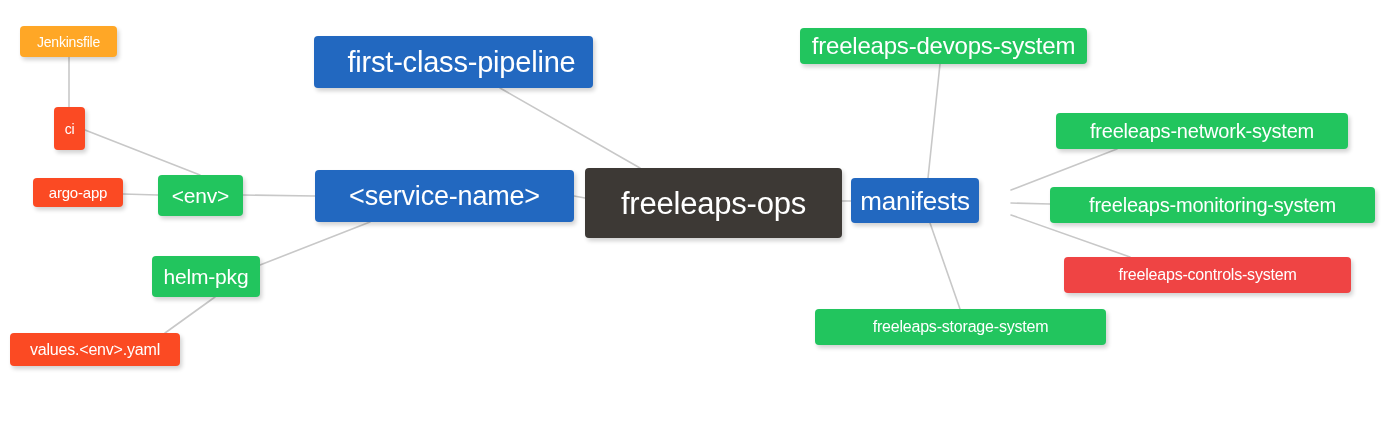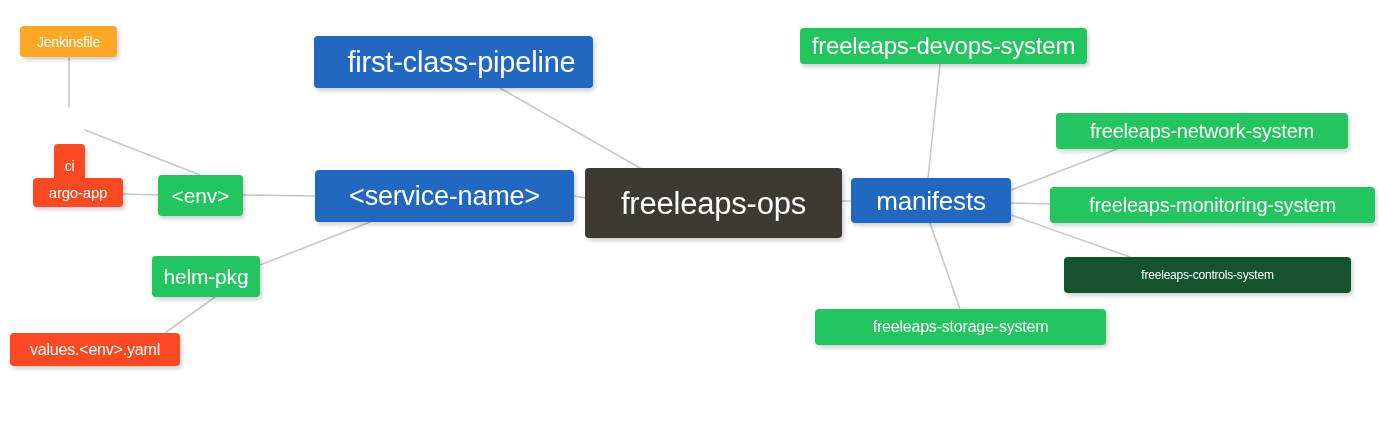--- a/index.html
+++ b/index.html
@@ -61,21 +61,21 @@
       <line x1="928" y1="178" x2="940" y2="64" stroke="#c8c8c8" stroke-width="1.6" stroke-linecap="round"></line>
       <line x1="1011" y1="190" x2="1117" y2="149" stroke="#c8c8c8" stroke-width="1.6" stroke-linecap="round"></line>
       <line x1="1011" y1="203" x2="1050" y2="204" stroke="#c8c8c8" stroke-width="1.6" stroke-linecap="round"></line>
       <line x1="1011" y1="215" x2="1130" y2="257" stroke="#c8c8c8" stroke-width="1.6" stroke-linecap="round"></line>
       <line x1="930" y1="223" x2="960" y2="309" stroke="#c8c8c8" stroke-width="1.6" stroke-linecap="round"></line>
     </svg>
   <div id="node-layer">
       <div class="node" style="left: 20px; top: 26px; width: 97px; height: 31px; background: rgb(255, 167, 38); font-size: 14px;">
         <span class="node-label">Jenkinsfile</span>
       </div>
-      <div class="node" style="left: 54px; top: 107px; width: 31px; height: 43px; background: rgb(251, 74, 35); font-size: 14px; margin-top: 37px;">
+      <div class="node" style="left: 54px; top: 107px; width: 31px; height: 43px; background: rgb(251, 74, 35); font-size: 14px;">
         <span class="node-label">ci</span>
       </div>
       <div class="node" style="left: 33px; top: 178px; width: 90px; height: 29px; background: rgb(251, 74, 35); font-size: 15px;">
         <span class="node-label">argo-app</span>
       </div>
       <div class="node" style="left: 158px; top: 175px; width: 85px; height: 41px; background: rgb(34, 197, 94); font-size: 21px; align-items: center;">
         <span class="node-label">&lt;env&gt;</span>
       </div>
       <div class="node" style="left: 152px; top: 256px; width: 108px; height: 41px; background: rgb(34, 197, 94); font-size: 21px;">
         <span class="node-label">helm-pkg</span>
@@ -85,32 +85,32 @@
       </div>
       <div class="node" style="left: 314px; top: 36px; width: 279px; height: 52px; background: rgb(34, 104, 192); font-size: 29px; padding-left: 16px;">
         <span class="node-label">first-class-pipeline</span>
       </div>
       <div class="node" style="left: 315px; top: 170px; width: 259px; height: 52px; background: rgb(34, 104, 192); font-size: 27px; align-items: center;">
         <span class="node-label">&lt;service-name&gt;</span>
       </div>
       <div class="node" style="left: 585px; top: 168px; width: 257px; height: 70px; background: rgb(61, 57, 53); font-size: 31px;">
         <span class="node-label">freeleaps-ops</span>
       </div>
-      <div class="node" style="left: 851px; top: 178px; width: 160px; height: 45px; background: rgb(34, 104, 192); font-size: 26px;">
+      <div class="node" style="left: 851px; top: 178px; width: 128px; height: 45px; background: rgb(34, 104, 192); font-size: 26px;">
         <span class="node-label">manifests</span>
       </div>
       <div class="node" style="left: 800px; top: 28px; width: 287px; height: 36px; background: rgb(34, 197, 94); font-size: 24px;">
         <span class="node-label">freeleaps-devops-system</span>
       </div>
       <div class="node" style="left: 1056px; top: 113px; width: 292px; height: 36px; background: rgb(34, 197, 94); font-size: 20px;">
         <span class="node-label">freeleaps-network-system</span>
       </div>
       <div class="node" style="left: 1050px; top: 187px; width: 325px; height: 36px; background: rgb(34, 197, 94); font-size: 20px; justify-content: center;">
         <span class="node-label">freeleaps-monitoring-system</span>
       </div>
-      <div class="node" style="left: 1064px; top: 257px; width: 287px; height: 36px; background: #14532d; font-size: 12px;">
+      <div class="node" style="left: 1064px; top: 257px; width: 287px; height: 36px; background: #ef4444; font-size: 16px;">
         <span class="node-label">freeleaps-controls-system</span>
       </div>
       <div class="node" style="left: 815px; top: 309px; width: 291px; height: 36px; background: rgb(34, 197, 94); font-size: 16px;">
         <span class="node-label">freeleaps-storage-system</span>
       </div>
     </div>
 </div>
 
 </body></html>

